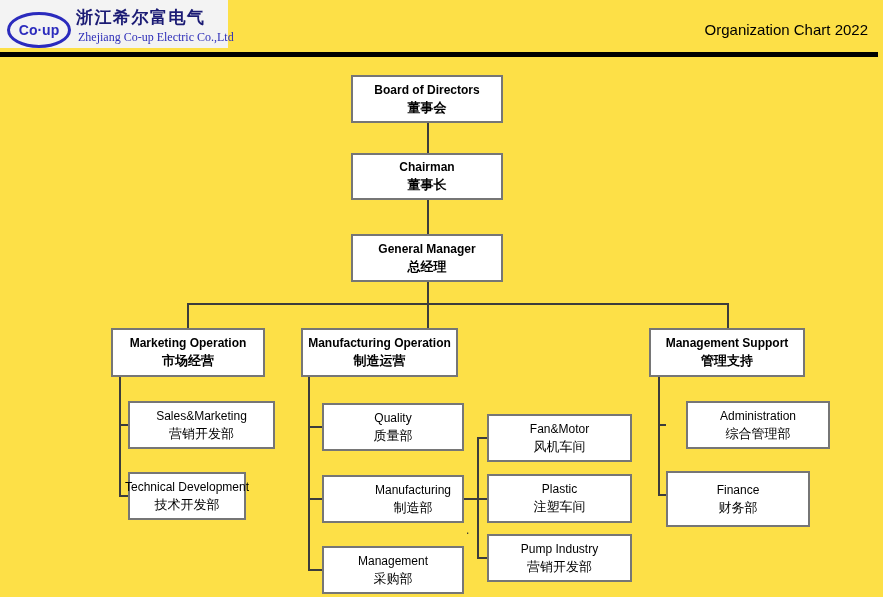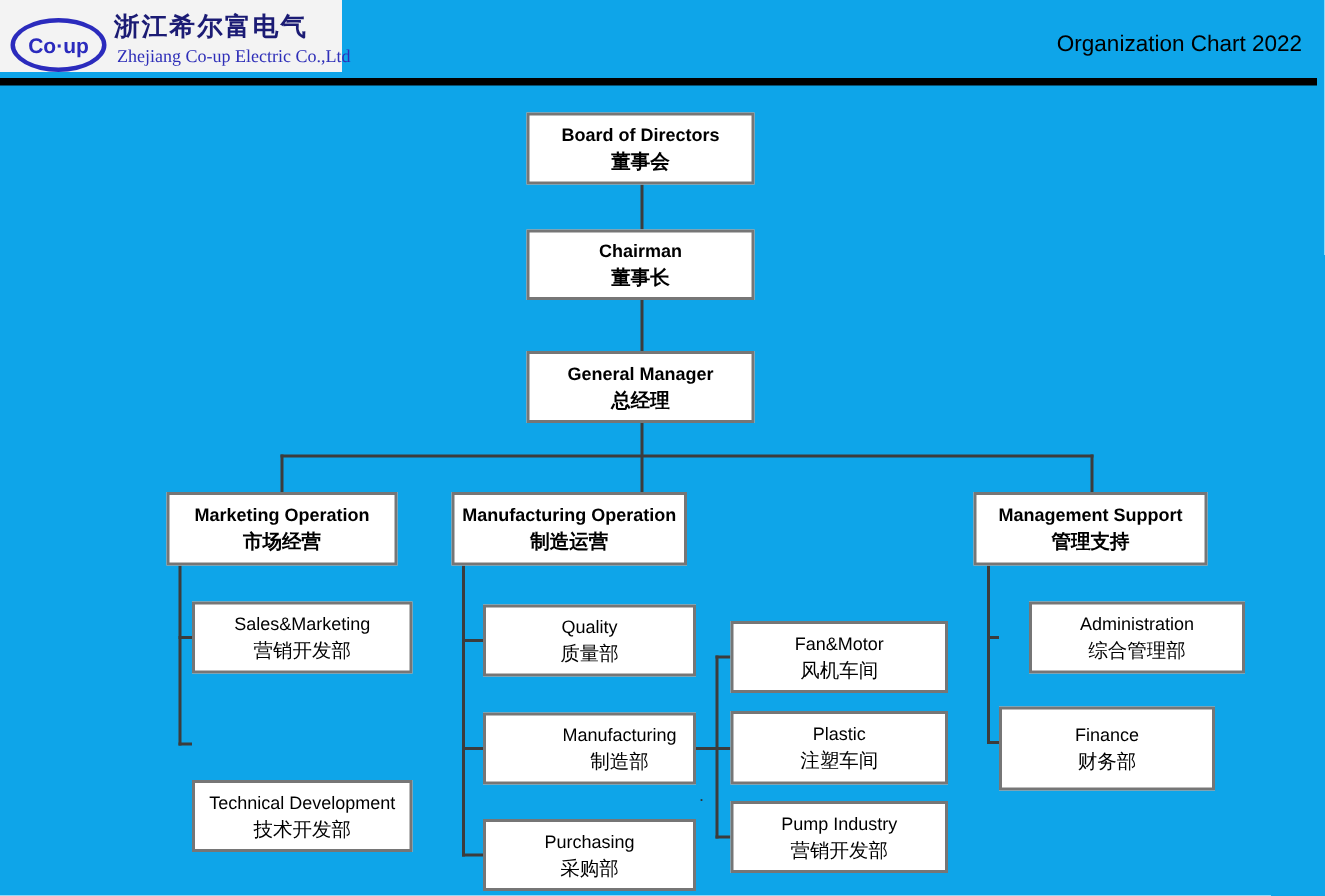--- a/index.html
+++ b/index.html
@@ -1,16 +1,16 @@
 <!DOCTYPE html>
 <html><head>
 <meta charset="utf-8">
 <style>
   html,body{margin:0;padding:0;background:#fff;}
-  #page{position:relative;width:883px;height:597px;background:#0ea5e9;overflow:hidden;
+  #page{position:relative;width:883px;height:597px;background:#fde047;overflow:hidden;
         font-family:"Liberation Sans","DejaVu Sans",sans-serif;}
 
   
   .logo-bg{position:absolute;left:0;top:0;width:228px;height:48px;background:#f3f3f3;}
   .logo-oval{position:absolute;left:7px;top:12px;width:58px;height:30px;
              border:3px solid #2b2bbd;border-radius:50%;
              display:flex;align-items:center;justify-content:center;
              color:#2b2bbd;font-weight:bold;font-size:14px;letter-spacing:0;}
   .cn-name{position:absolute;left:76px;top:6px;font-size:17px;font-weight:bold;
            color:#1b1b74;letter-spacing:1.5px;white-space:nowrap;}
@@ -27,21 +27,21 @@
   .box .cn{font-size:13px;line-height:18px;white-space:nowrap;}
   .bold{font-weight:bold;}
 
   #b-board   {left:351px;top:75px; width:152px;height:48px;}
   #b-chairman{left:351px;top:153px;width:152px;height:47px;}
   #b-gm      {left:351px;top:234px;width:152px;height:48px;}
   #b-mkt     {left:111px;top:328px;width:154px;height:49px;}
   #b-mfgop   {left:301px;top:328px;width:157px;height:49px;}
   #b-mgmt    {left:649px;top:328px;width:156px;height:49px;}
   #b-sales   {left:128px;top:401px;width:147px;height:48px;}
-  #b-tech    {left:128px;top:472px;width:147px;height:48px;margin-top:48px;}
+  #b-tech    {left:128px;top:472px;width:118px;height:48px;}
   #b-quality {left:322px;top:403px;width:142px;height:48px;}
   #b-manuf   {left:322px;top:475px;width:142px;height:48px;padding-left:40px;}
   #b-purch   {left:322px;top:546px;width:142px;height:48px;}
   #b-fan     {left:487px;top:414px;width:145px;height:48px;}
   #b-plastic {left:487px;top:474px;width:145px;height:49px;}
   #b-pump    {left:487px;top:534px;width:145px;height:48px;}
   #b-admin   {left:686px;top:401px;width:144px;height:48px;}
   #b-finance {left:666px;top:471px;width:144px;height:56px;}
 
   
@@ -126,21 +126,21 @@
 
   <div class="box" id="b-quality">
     <div class="en">Quality</div>
     <div class="cn">质量部</div>
   </div>
   <div class="box" id="b-manuf">
     <div class="en">Manufacturing</div>
     <div class="cn">制造部</div>
   </div>
   <div class="box" id="b-purch">
-    <div class="en">Purchasing</div>
+    <div class="en">Management</div>
     <div class="cn">采购部</div>
   </div>
 
   <div class="box" id="b-fan">
     <div class="en">Fan&amp;Motor</div>
     <div class="cn">风机车间</div>
   </div>
   <div class="box" id="b-plastic">
     <div class="en">Plastic</div>
     <div class="cn">注塑车间</div>

